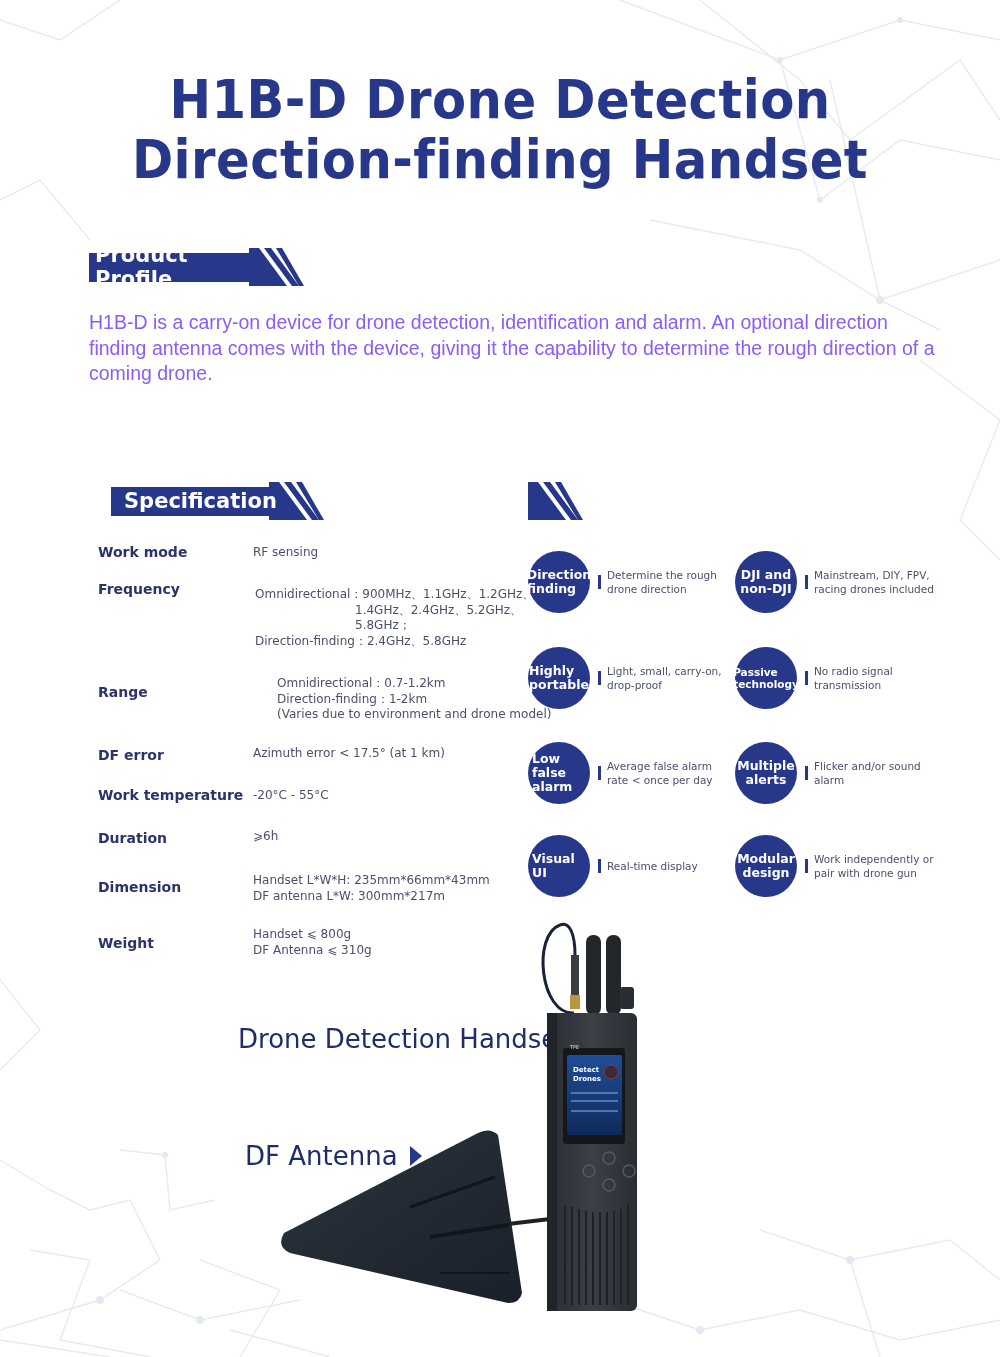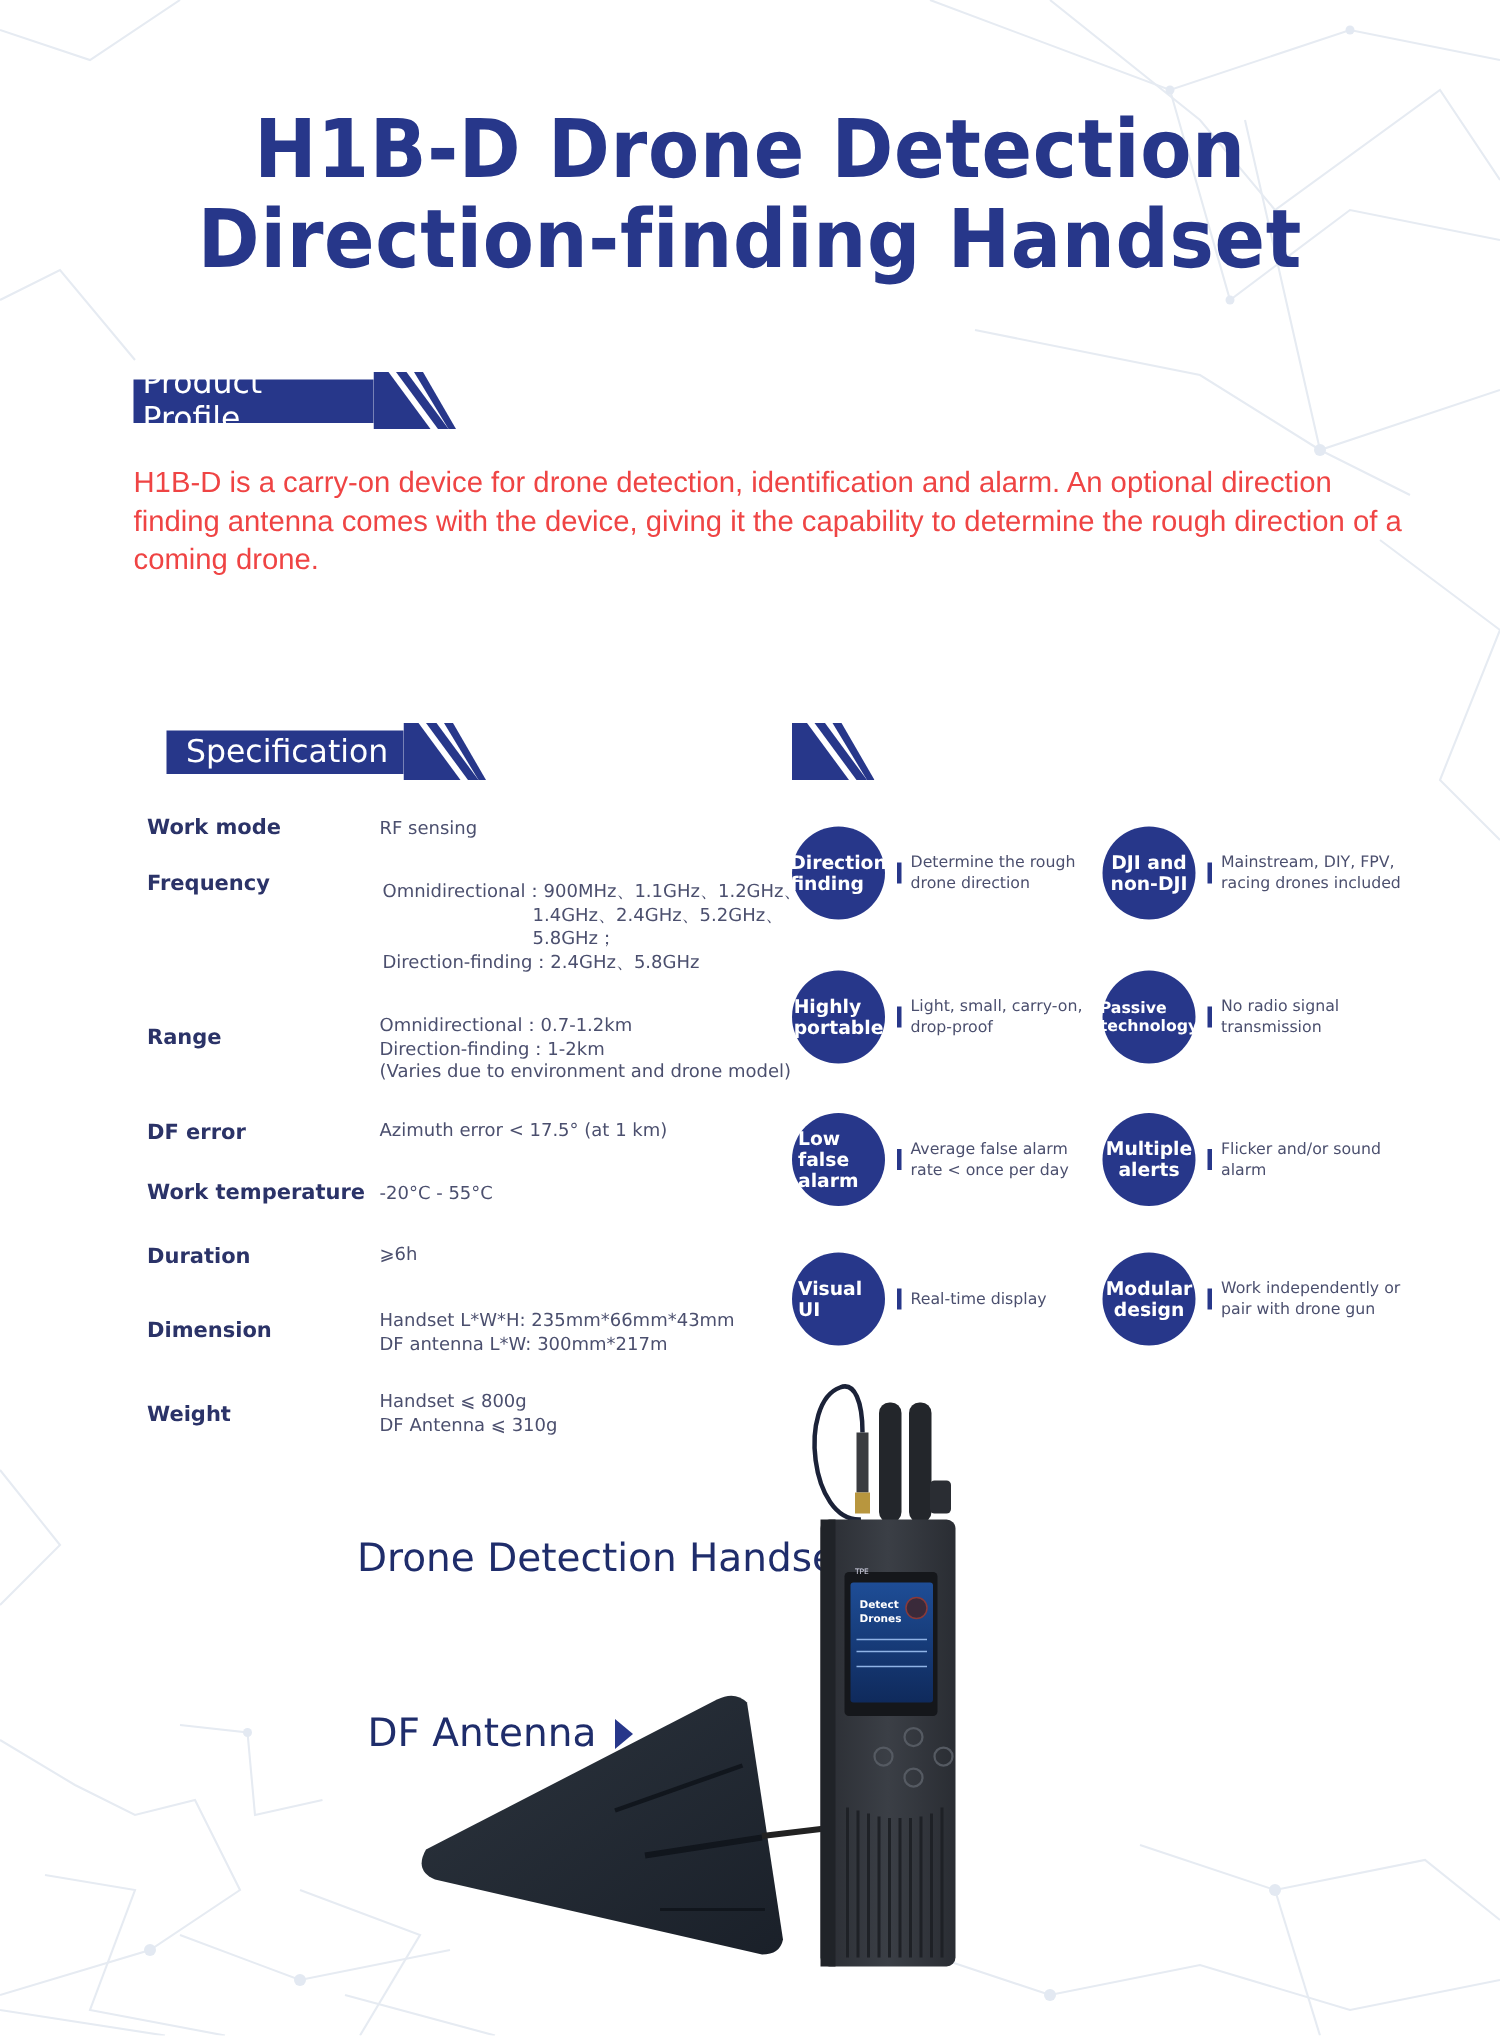--- a/index.html
+++ b/index.html
@@ -14,29 +14,29 @@
     left: 0; top: 70px; width: 1000px; text-align: center;
     color: #27378a; font-weight: 700; font-size: 54px; line-height: 60px;
     letter-spacing: 0.5px;
     font-family: "DejaVu Sans", "Liberation Sans", sans-serif;
     transform: scaleX(0.92);
   }
 
   
   .ribbon { position: absolute; height: 38px; display: flex; align-items: center; }
   .ribbon .bar {
-    height: 29px; background: #27378a; color: #fff; font-weight: 400; font-size: 21px;
+    height: 29px; background: #27378a; color: #fff; font-weight: 700; font-size: 21px;
     display: flex; align-items: center; padding: 0 14px 0 6px;
     font-family: "DejaVu Sans", "Liberation Sans", sans-serif;
     position: relative;
   }
   .ribbon svg { display: block; }
 
   
-  .profile { left: 89px; top: 310px; width: 850px; font-size: 19.5px; line-height: 25.5px; color: #ef4444; }
+  .profile { left: 89px; top: 310px; width: 850px; font-size: 19.5px; line-height: 25.5px; color: #8b5cf6; }
   .profile p + p { margin-top: 7px; }
 
   
   .spec-row { position: absolute; left: 98px; width: 420px; }
   .spec-key { position: absolute; left: 0; font-weight: 700; font-size: 14px; color: #2b3368; font-family: "DejaVu Sans", sans-serif; }
   .spec-val { position: absolute; left: 155px; font-size: 12px; line-height: 15.5px; color: #4b4f6e; font-family: "DejaVu Sans", sans-serif; white-space: nowrap; }
 
   
   .feat { position: absolute; display: flex; align-items: center; }
   .feat .circle {
@@ -129,21 +129,21 @@
     <div class="spec-key">Frequency</div>
     <div class="spec-val" style="top:6px; left:157px;">
       <div>Omnidirectional：900MHz、1.1GHz、1.2GHz、</div>
       <div style="padding-left:100px;">1.4GHz、2.4GHz、5.2GHz、</div>
       <div style="padding-left:100px;">5.8GHz；</div>
       <div>Direction-finding：2.4GHz、5.8GHz</div>
     </div>
   </div>
   <div class="spec-row" style="top:684px;">
     <div class="spec-key">Range</div>
-    <div class="spec-val" style="top:-8px;">
+    <div class="spec-val" style="top:-8px;margin-left:24px;">
       <div>Omnidirectional：0.7-1.2km</div>
       <div>Direction-finding：1-2km</div>
       <div>(Varies due to environment and drone model)</div>
     </div>
   </div>
   <div class="spec-row" style="top:747px;">
     <div class="spec-key">DF error</div>
     <div class="spec-val" style="top:-1px;">
       <div>Azimuth error &lt; 17.5° (at 1 km)</div>
     </div>

